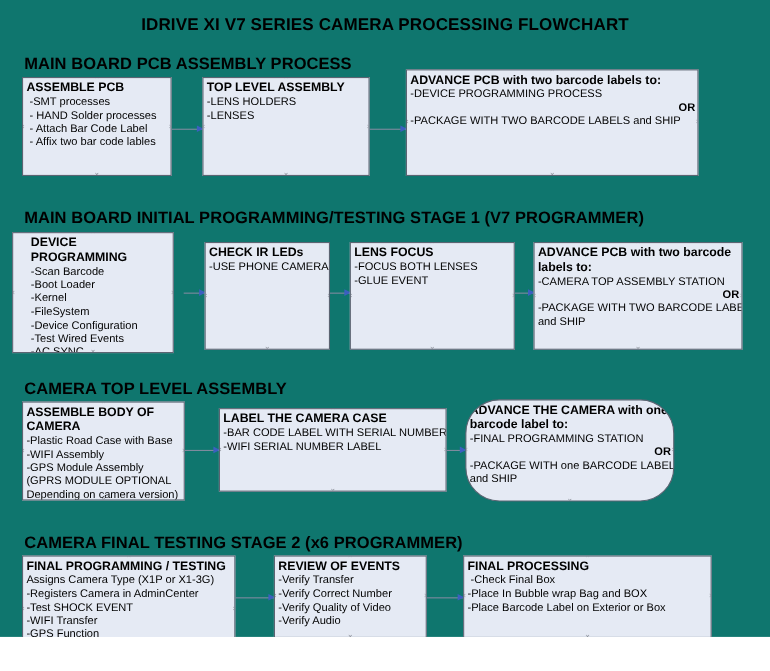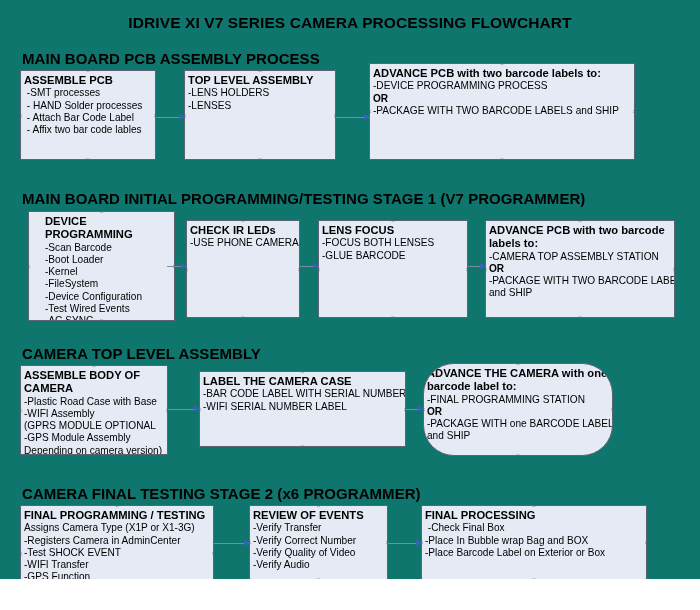--- a/index.html
+++ b/index.html
@@ -52,20 +52,21 @@
   }
   .node .n-lines {
     font-size: 10.1px;
     line-height: 12.2px;
   }
   .node .n-lines div {
     white-space: pre;
   }
   .node .n-lines div.b {
     font-weight: bold;
+    text-align: right;
   }
   
   .handle {
     position: absolute;
     width: 5px;
     height: 5px;
     color: #8a8f98;
     font-size: 7px;
     line-height: 5px;
     text-align: center;
@@ -146,21 +147,21 @@
       <div>-PACKAGE WITH TWO BARCODE LABELS and SHIP</div>
     </div>
     <span class="handle h-top"></span>
     <span class="handle h-bottom"></span>
     <span class="handle h-left"></span>
     <span class="handle h-right"></span>
   </div>
 
   <div class="section-title" style="left:22px; top:190px;">MAIN BOARD INITIAL PROGRAMMING/TESTING STAGE 1 (V7 PROGRAMMER)</div>
 
-  <div class="node" style="left:28px; top:211px; width:147px; height:110px;padding-left:16px;">
+  <div class="node" style="left:11px; top:211px; width:147px; height:110px;padding-left:16px;">
     <div class="n-title">DEVICE PROGRAMMING</div>
     <div class="n-lines">
       <div>-Scan Barcode</div>
       <div>-Boot Loader</div>
       <div>-Kernel</div>
       <div>-FileSystem</div>
       <div>-Device Configuration</div>
       <div>-Test Wired Events</div>
       <div>-AC SYNC</div>
     </div>
@@ -186,21 +187,21 @@
   </div>
 
   <div class="connector" style="left:300px; top:266px; width:18px;">
     <span class="arrow"></span>
   </div>
 
   <div class="node" style="left:318px; top:220px; width:150px; height:98px;">
     <div class="n-title">LENS FOCUS</div>
     <div class="n-lines">
       <div>-FOCUS BOTH LENSES</div>
-      <div>-GLUE BARCODE</div>
+      <div>-GLUE EVENT</div>
     </div>
     <span class="handle h-top"></span>
     <span class="handle h-bottom"></span>
     <span class="handle h-left"></span>
     <span class="handle h-right"></span>
   </div>
 
   <div class="connector" style="left:468px; top:266px; width:17px;">
     <span class="arrow"></span>
   </div>
@@ -221,22 +222,22 @@
   </div>
 
   <div class="section-title" style="left:22px; top:345px;text-align:right;">CAMERA TOP LEVEL ASSEMBLY</div>
 
   <div class="node" style="left:20px; top:365px; width:148px; height:90px;">
     <div class="n-title">ASSEMBLE BODY OF
 CAMERA</div>
     <div class="n-lines">
       <div>-Plastic Road Case with Base</div>
       <div>-WIFI Assembly</div>
+      <div>-GPS Module Assembly</div>
       <div>(GPRS MODULE OPTIONAL</div>
-      <div>-GPS Module Assembly</div>
       <div>Depending on camera version)</div>
     </div>
     <span class="handle h-top"></span>
     <span class="handle h-bottom"></span>
     <span class="handle h-left"></span>
     <span class="handle h-right"></span>
   </div>
 
   <div class="connector" style="left:168px; top:409px; width:31px;">
     <span class="arrow"></span>

